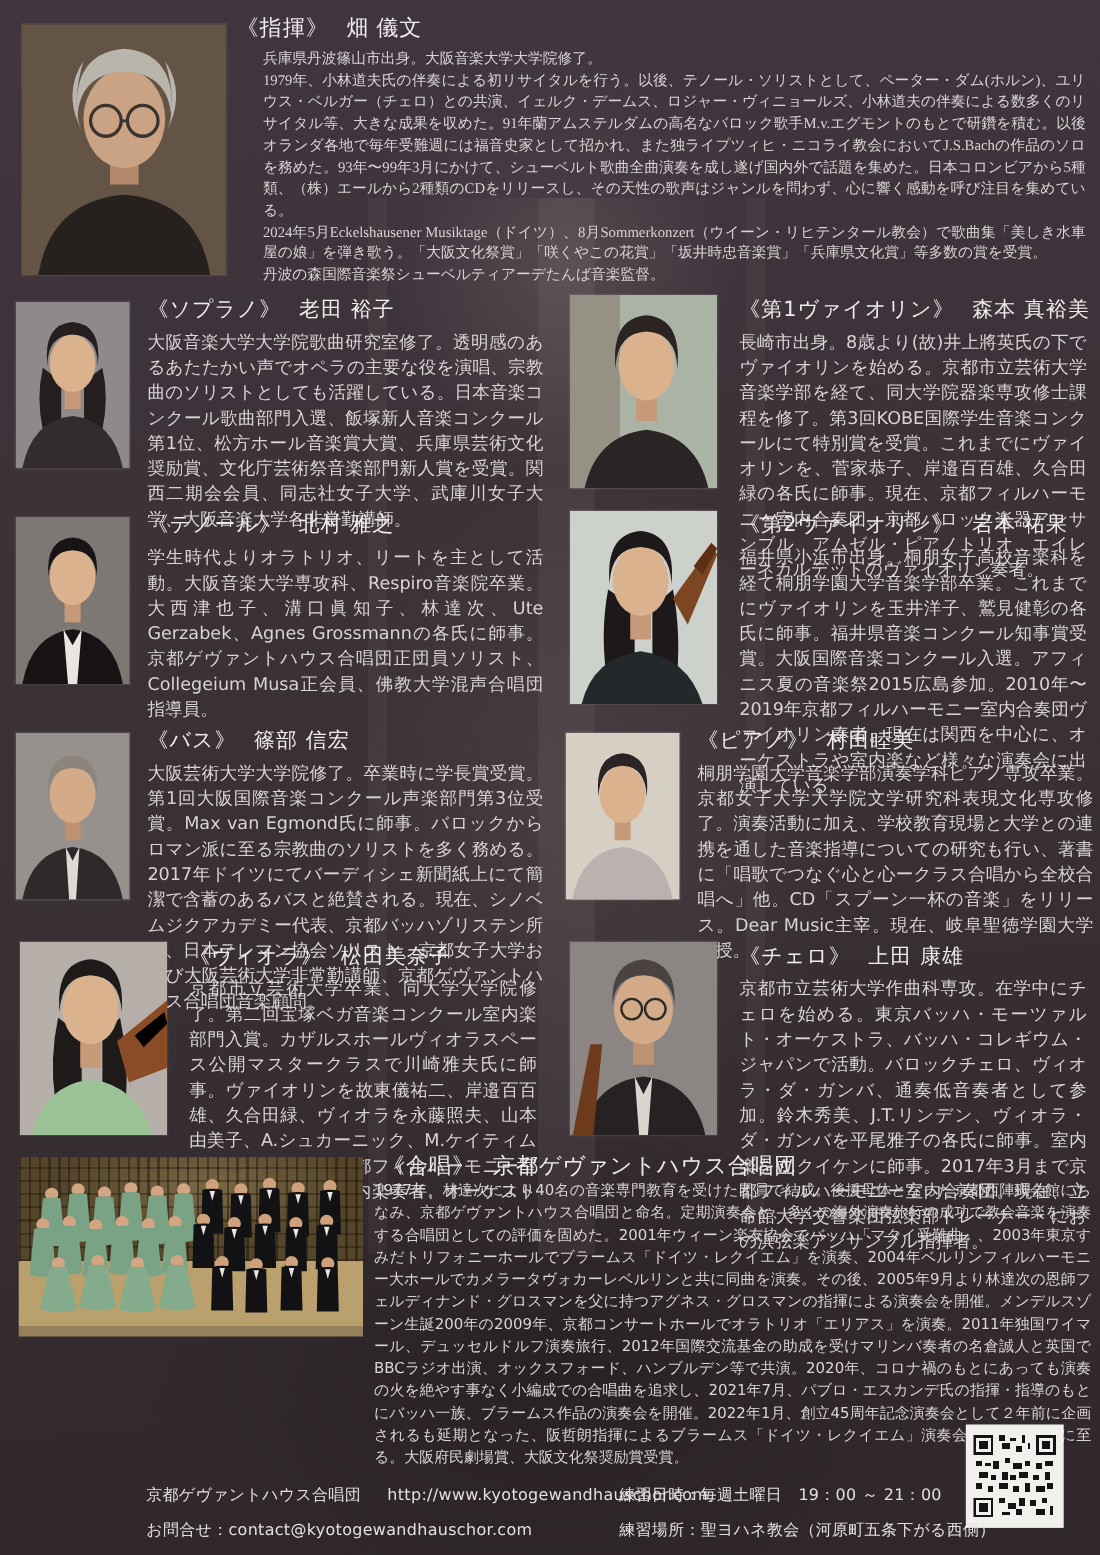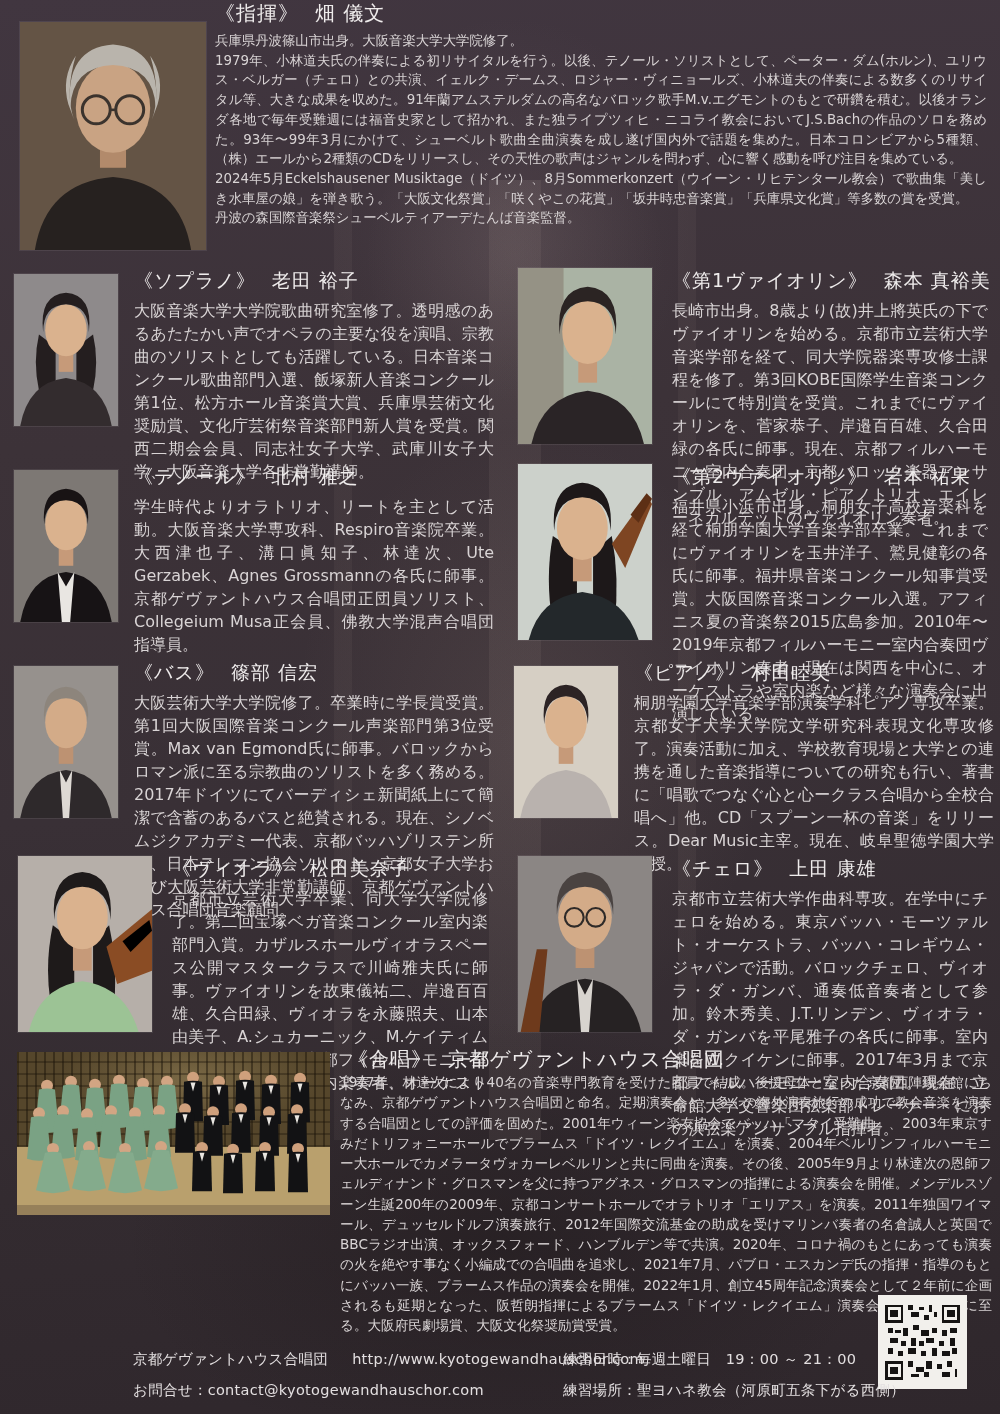--- a/index.html
+++ b/index.html
@@ -28,22 +28,22 @@
   .sec-head .role{margin-right:16px;}
   .bio{font-size:16px;line-height:1.44;color:#d9d4d5;text-align:justify;}
   .pre{white-space:pre-line;}
 
   
   .photo{box-shadow:0 0 0 1px rgba(255,255,255,.08);overflow:hidden;}
   .photo svg{display:block;width:100%;height:100%;}
 
   
   .conductor-photo{left:20px;top:22px;width:186px;height:228px;}
-  .conductor-text{left:215px;top:0;width:772px;}
-  .conductor-text .bio{margin-top:4px;font-size:13.4px;line-height:1.47;}
+  .conductor-text{left:215px;top:12px;width:772px;font-family:Liberation Serif, serif;}
+  .conductor-text .bio{margin-top:4px;font-size:13.4px;line-height:1.47;margin-left:24px;}
 
   
   .performers{position:absolute;left:0;top:260px;width:808px;display:grid;
     grid-template-columns:500px 500px;grid-auto-rows:196px;}
   .card{position:relative;}
   .card .bhead{margin-bottom:5px;}
   .card .bhead{font-size:19px;}
   .col-l .photo{position:absolute;left:14px;top:14px;width:104px;height:152px;}
   .col-l .btxt{position:absolute;left:134px;top:8px;width:360px;}
   .col-r .photo{position:absolute;left:18px;top:8px;width:134px;height:176px;}

